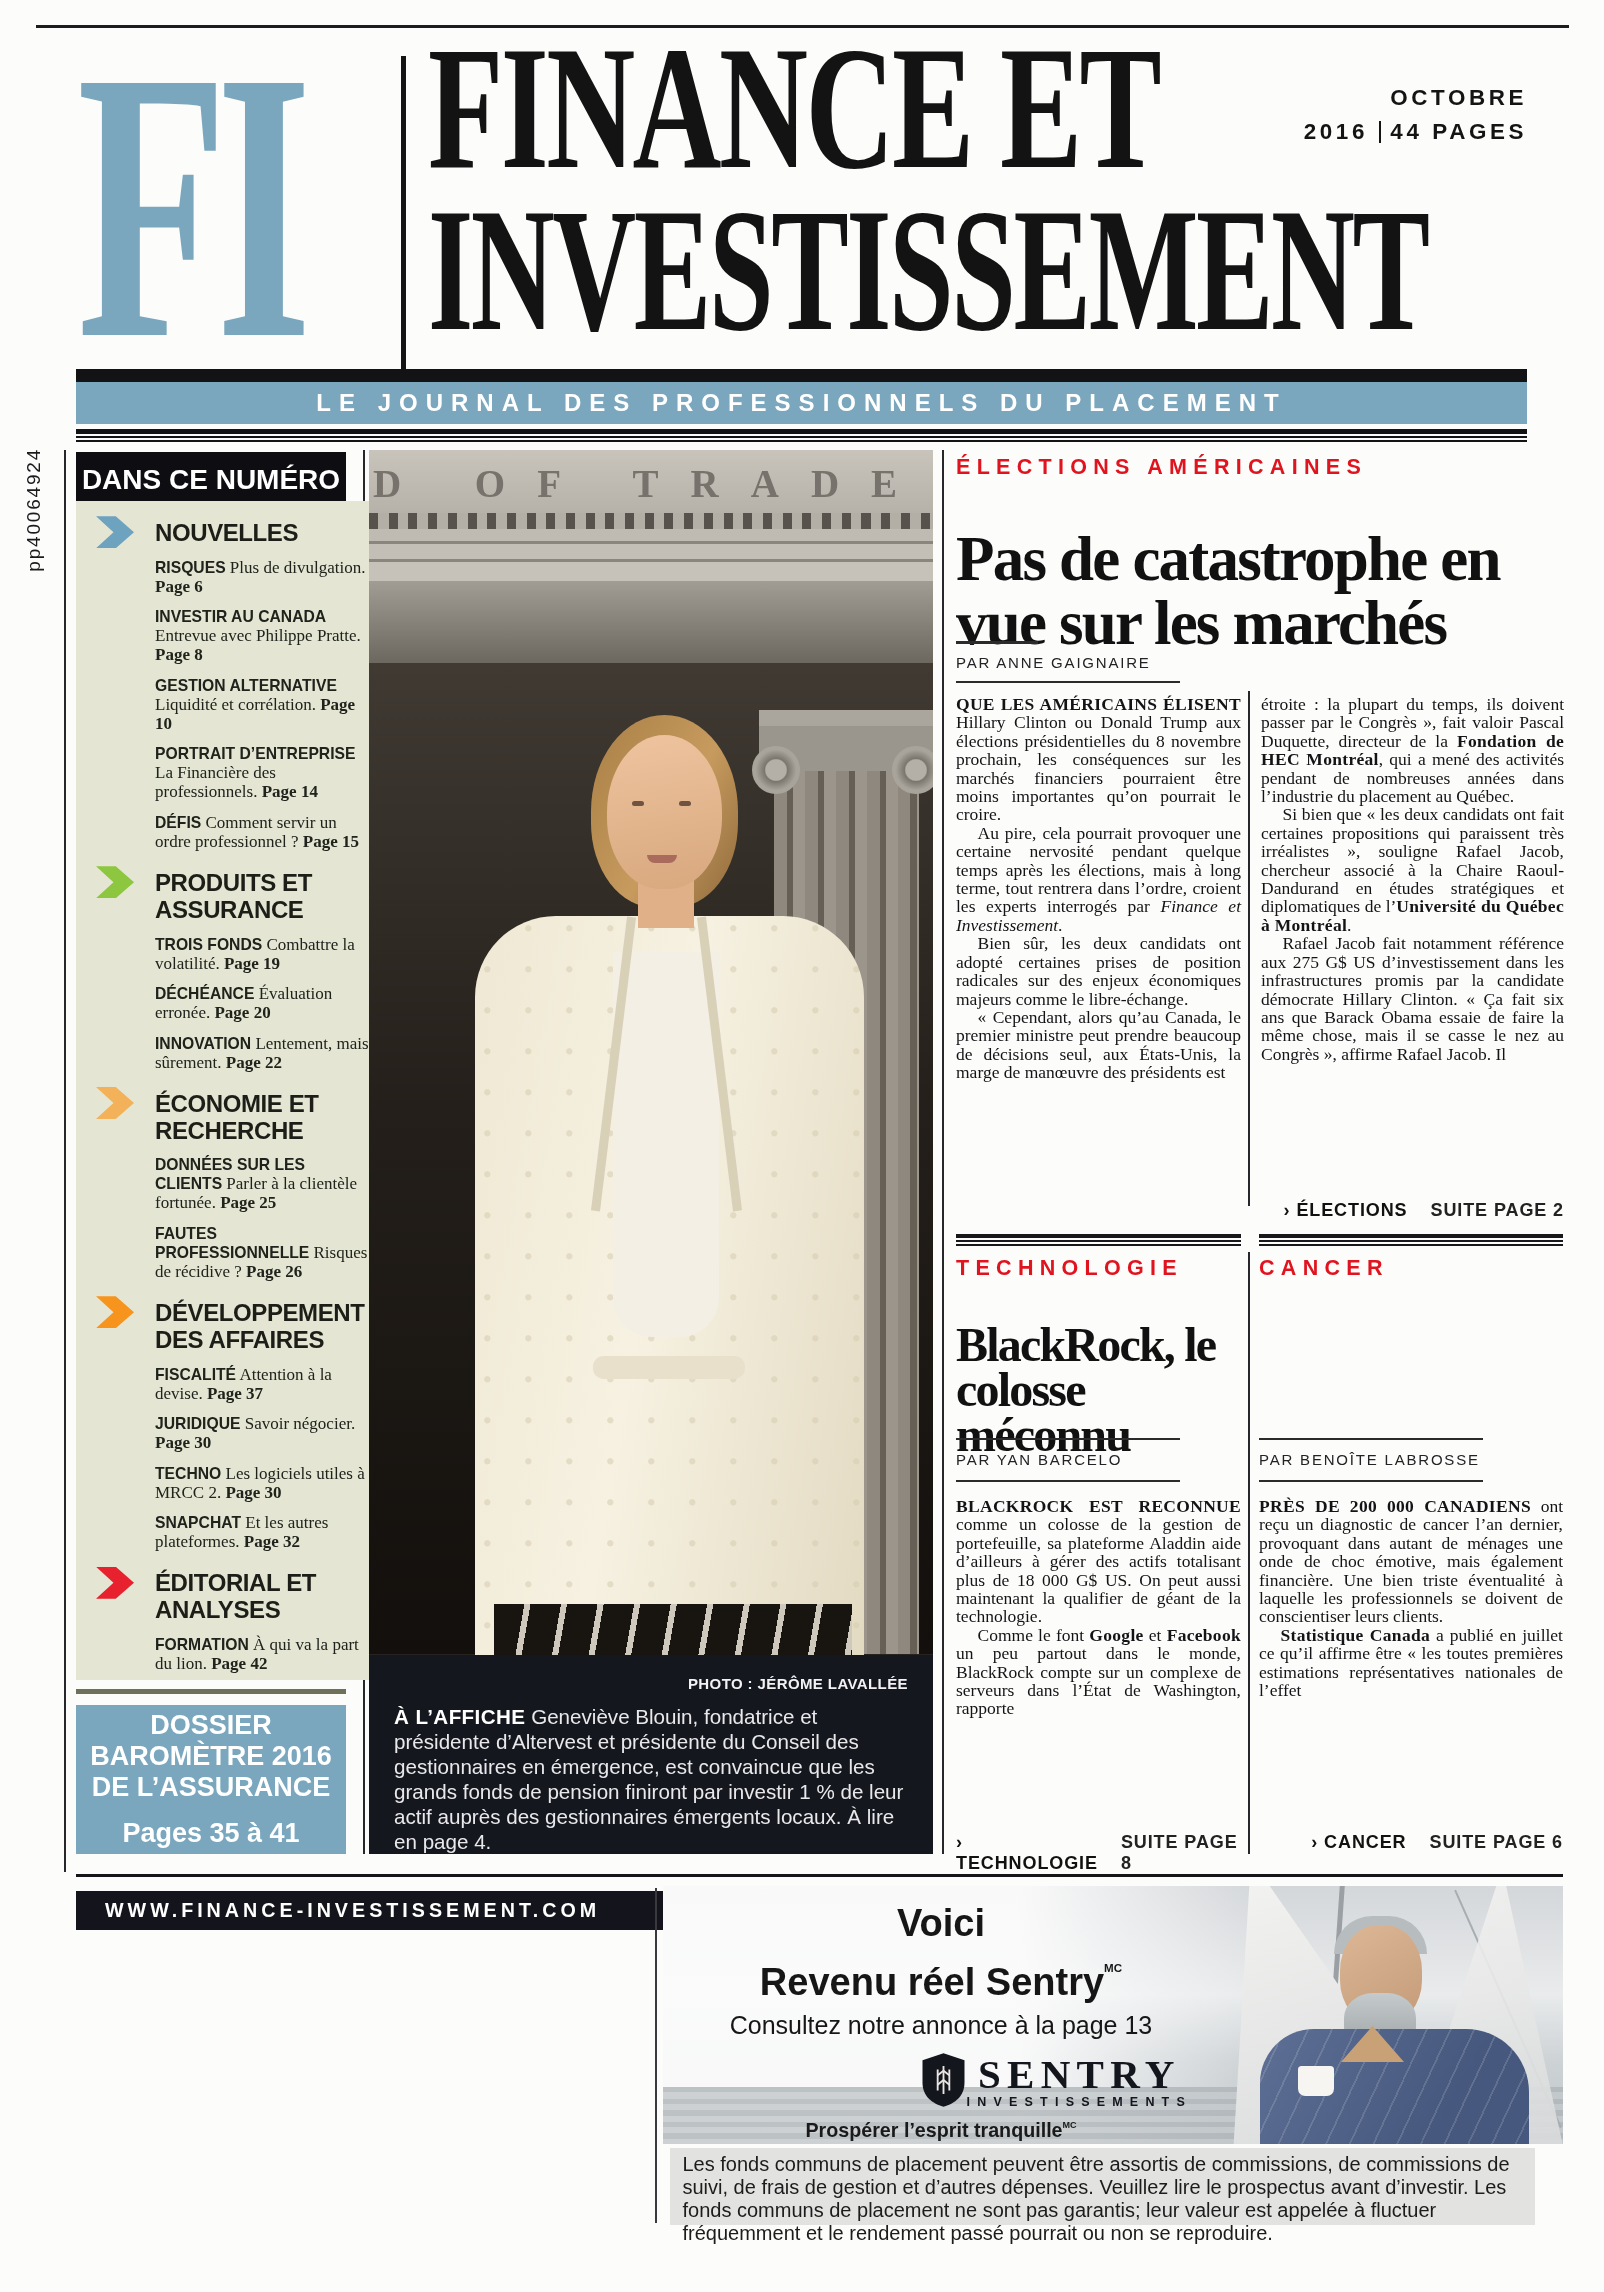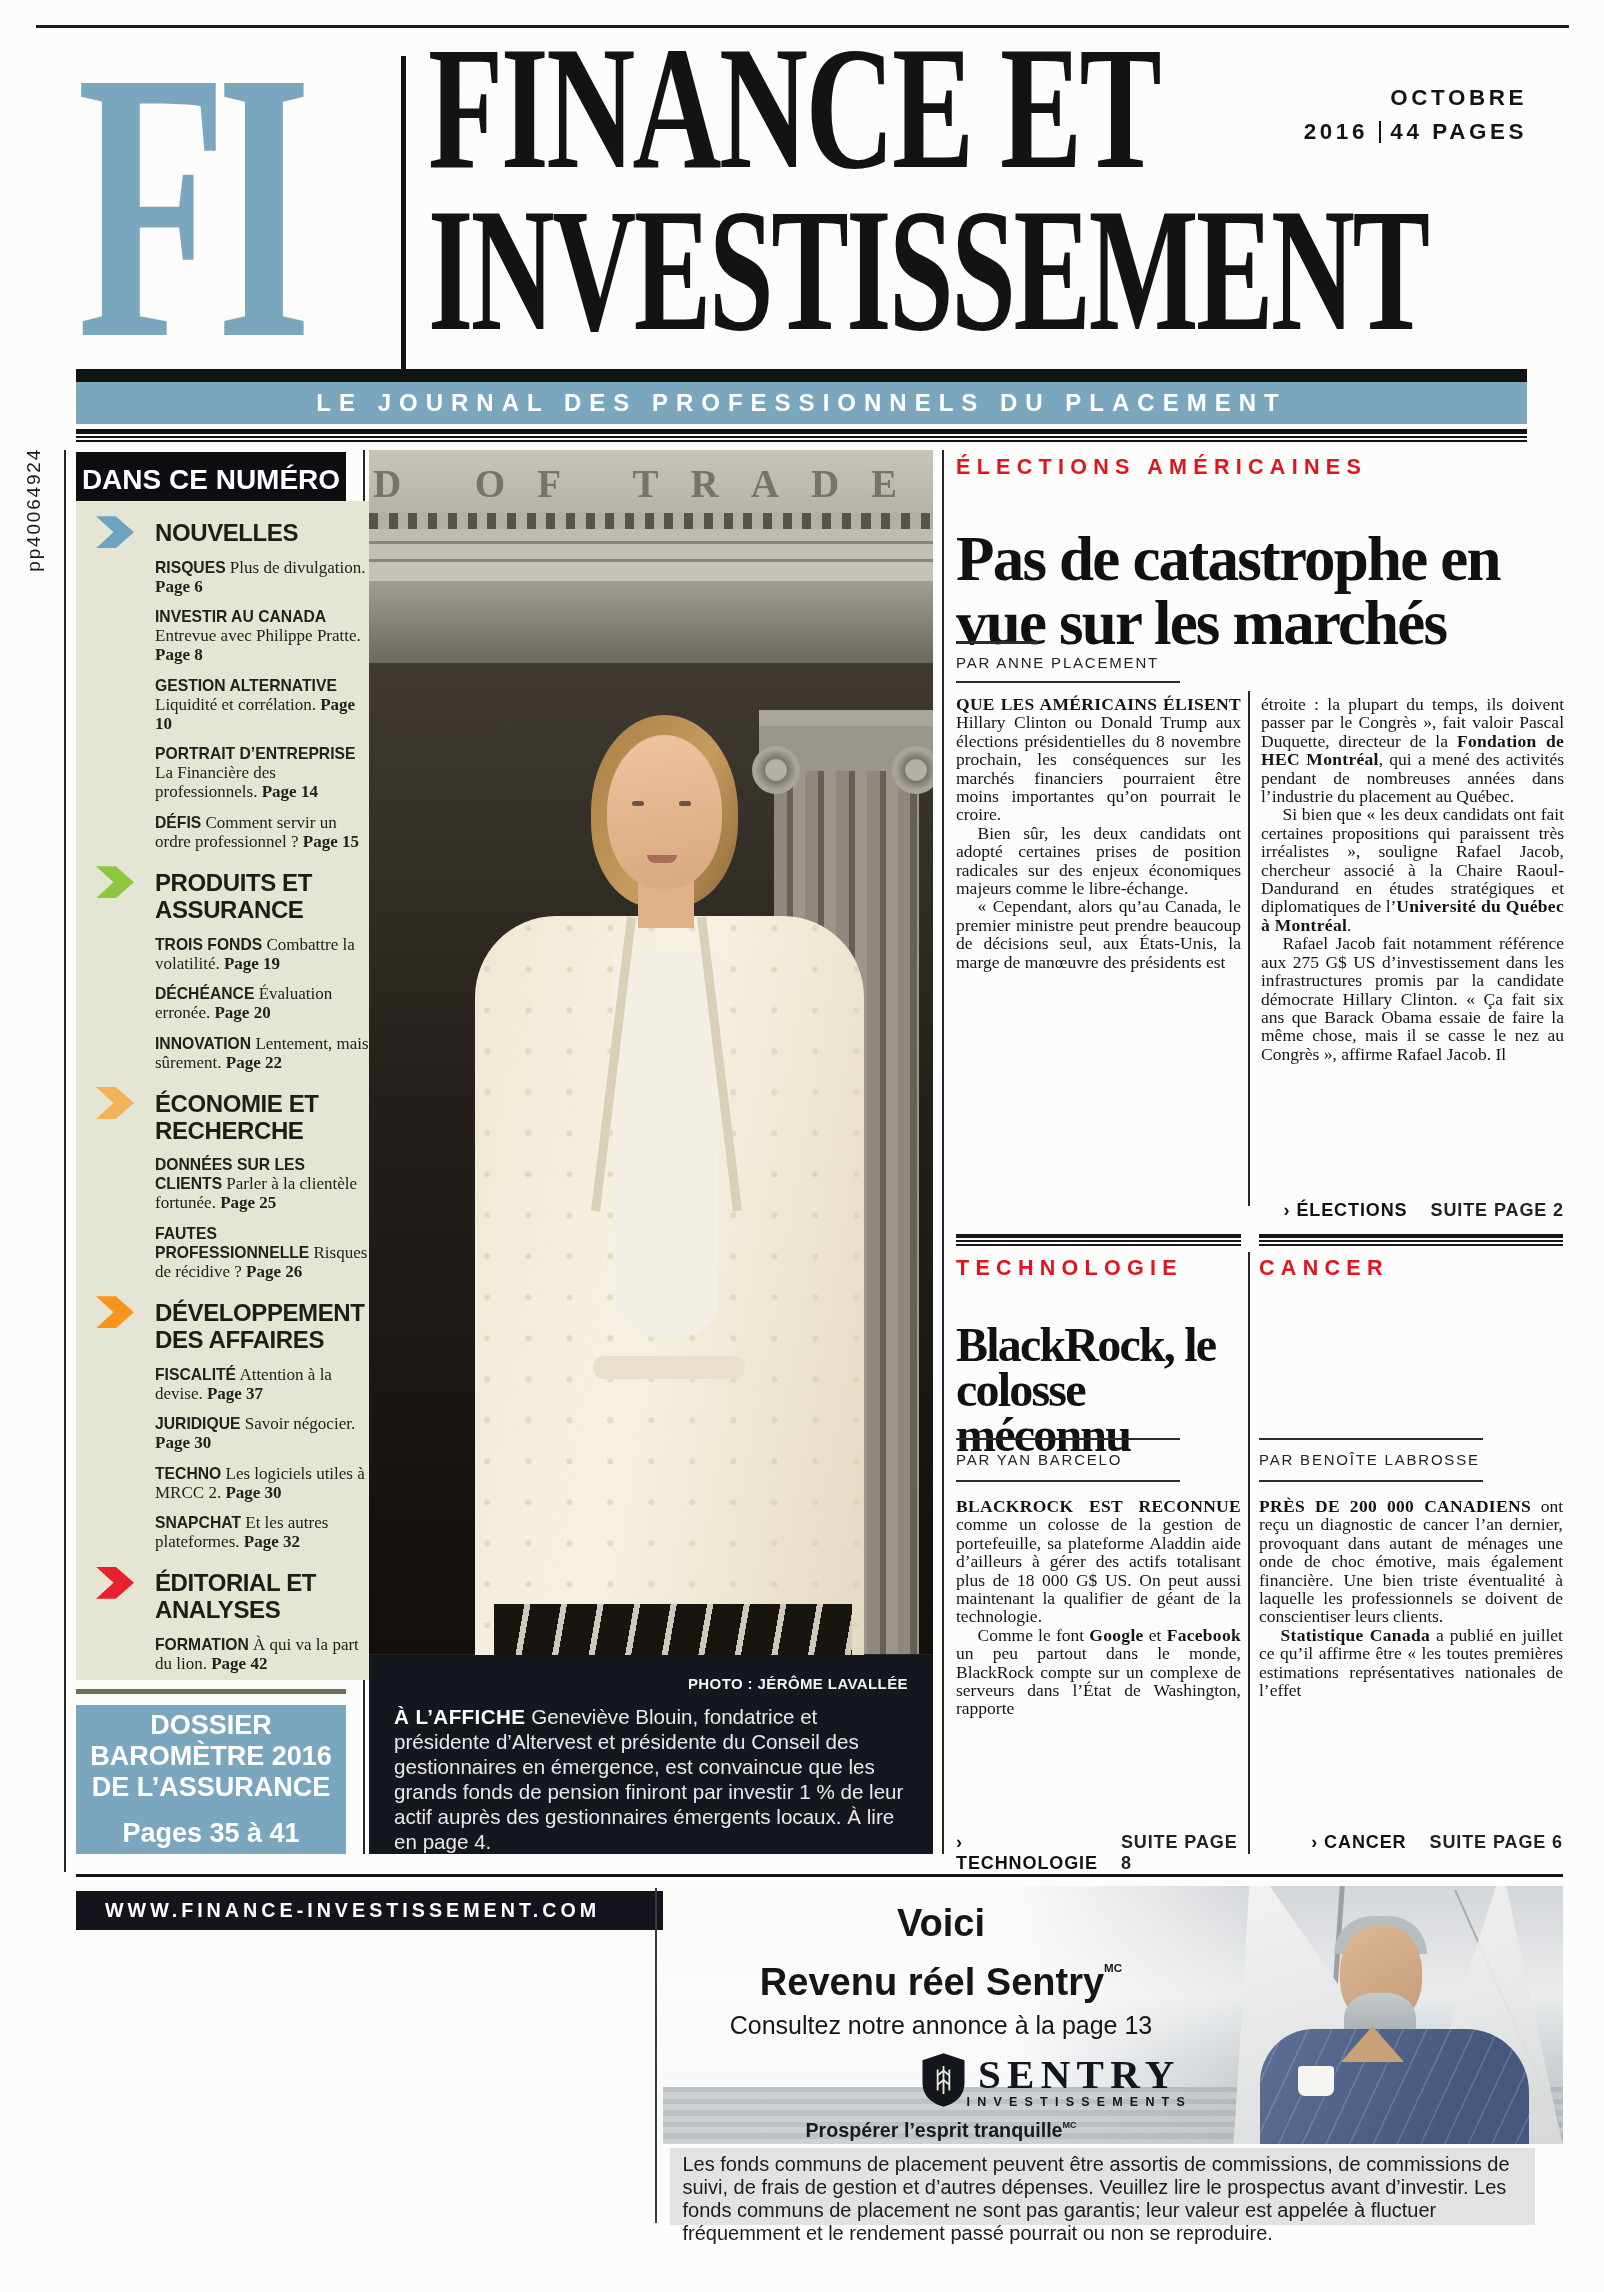--- a/index.html
+++ b/index.html
@@ -288,24 +288,25 @@
   </div>
 
   <div class="caption" data-interactable="false">
     <div class="credit" data-interactable="false">PHOTO : JÉRÔME LAVALLÉE</div>
     <div class="caption-text" data-interactable="false"><b data-interactable="false">À L’AFFICHE</b><span> Geneviève Blouin, fondatrice et présidente d’Altervest et présidente du Conseil des gestionnaires en émergence, est convaincue que les grands fonds de pension finiront par investir 1 % de leur actif auprès des gestionnaires émergents locaux. À lire en page 4.</span></div>
   </div>
 
   <div class="kicker" style="left:956px;top:455px;" data-interactable="false">ÉLECTIONS AMÉRICAINES</div>
   <h1 class="headline h-elections" data-interactable="true">Pas de catastrophe en vue sur les marchés</h1>
   <div class="rule-s" style="left:956px;top:641px;width:82px;" data-interactable="false"></div>
-  <div class="byline" style="left:956px;top:654px;" data-interactable="false">PAR ANNE PLACEMENT</div>
+  <div class="byline" style="left:956px;top:654px;" data-interactable="false">PAR ANNE GAIGNAIRE</div>
   <div class="rule-s" style="left:956px;top:681px;width:224px;height:1.8px;" data-interactable="false"></div>
   <div class="colbody" style="left:956px;top:695px;width:285px;height:512px;" data-interactable="false">
     <p class="noind" data-interactable="false"><b>QUE LES AMÉRICAINS ÉLISENT</b> Hillary Clinton ou Donald Trump aux élections présidentielles du 8 novembre prochain, les conséquences sur les marchés financiers pourraient être moins importantes qu’on pourrait le croire.</p>
+    <p data-interactable="false">Au pire, cela pourrait provoquer une certaine nervosité pendant quelque temps après les élections, mais à long terme, tout rentrera dans l’ordre, croient les experts interrogés par <i>Finance et Investissement</i>.</p>
     <p data-interactable="false">Bien sûr, les deux candidats ont adopté certaines prises de position radicales sur des enjeux économiques majeurs comme le libre-échange.</p>
     <p data-interactable="false">« Cependant, alors qu’au Canada, le premier ministre peut prendre beaucoup de décisions seul, aux États-Unis, la marge de manœuvre des présidents est</p>
   </div>
   <div class="colbody" style="left:1261px;top:695px;width:303px;height:484px;" data-interactable="false">
     <p class="noind" data-interactable="false">étroite : la plupart du temps, ils doivent passer par le Congrès », fait valoir Pascal Duquette, directeur de la <b>Fondation de HEC Montréal</b>, qui a mené des activités pendant de nombreuses années dans l’industrie du placement au Québec.</p>
     <p data-interactable="false">Si bien que « les deux candidats ont fait certaines propositions qui paraissent très irréalistes », souligne Rafael Jacob, chercheur associé à la Chaire Raoul-Dandurand en études stratégiques et diplomatiques de l’<b>Université du Québec à Montréal</b>.</p>
     <p data-interactable="false">Rafael Jacob fait notamment référence aux 275 G$ US d’investissement dans les infrastructures promis par la candidate démocrate Hillary Clinton. « Ça fait six ans que Barack Obama essaie de faire la même chose, mais il se casse le nez au Congrès », affirme Rafael Jacob. Il</p>
   </div>
   <div class="suite" style="left:1261px;top:1200px;width:303px;" data-interactable="true">
     <span class="sl">ÉLECTIONS</span>

